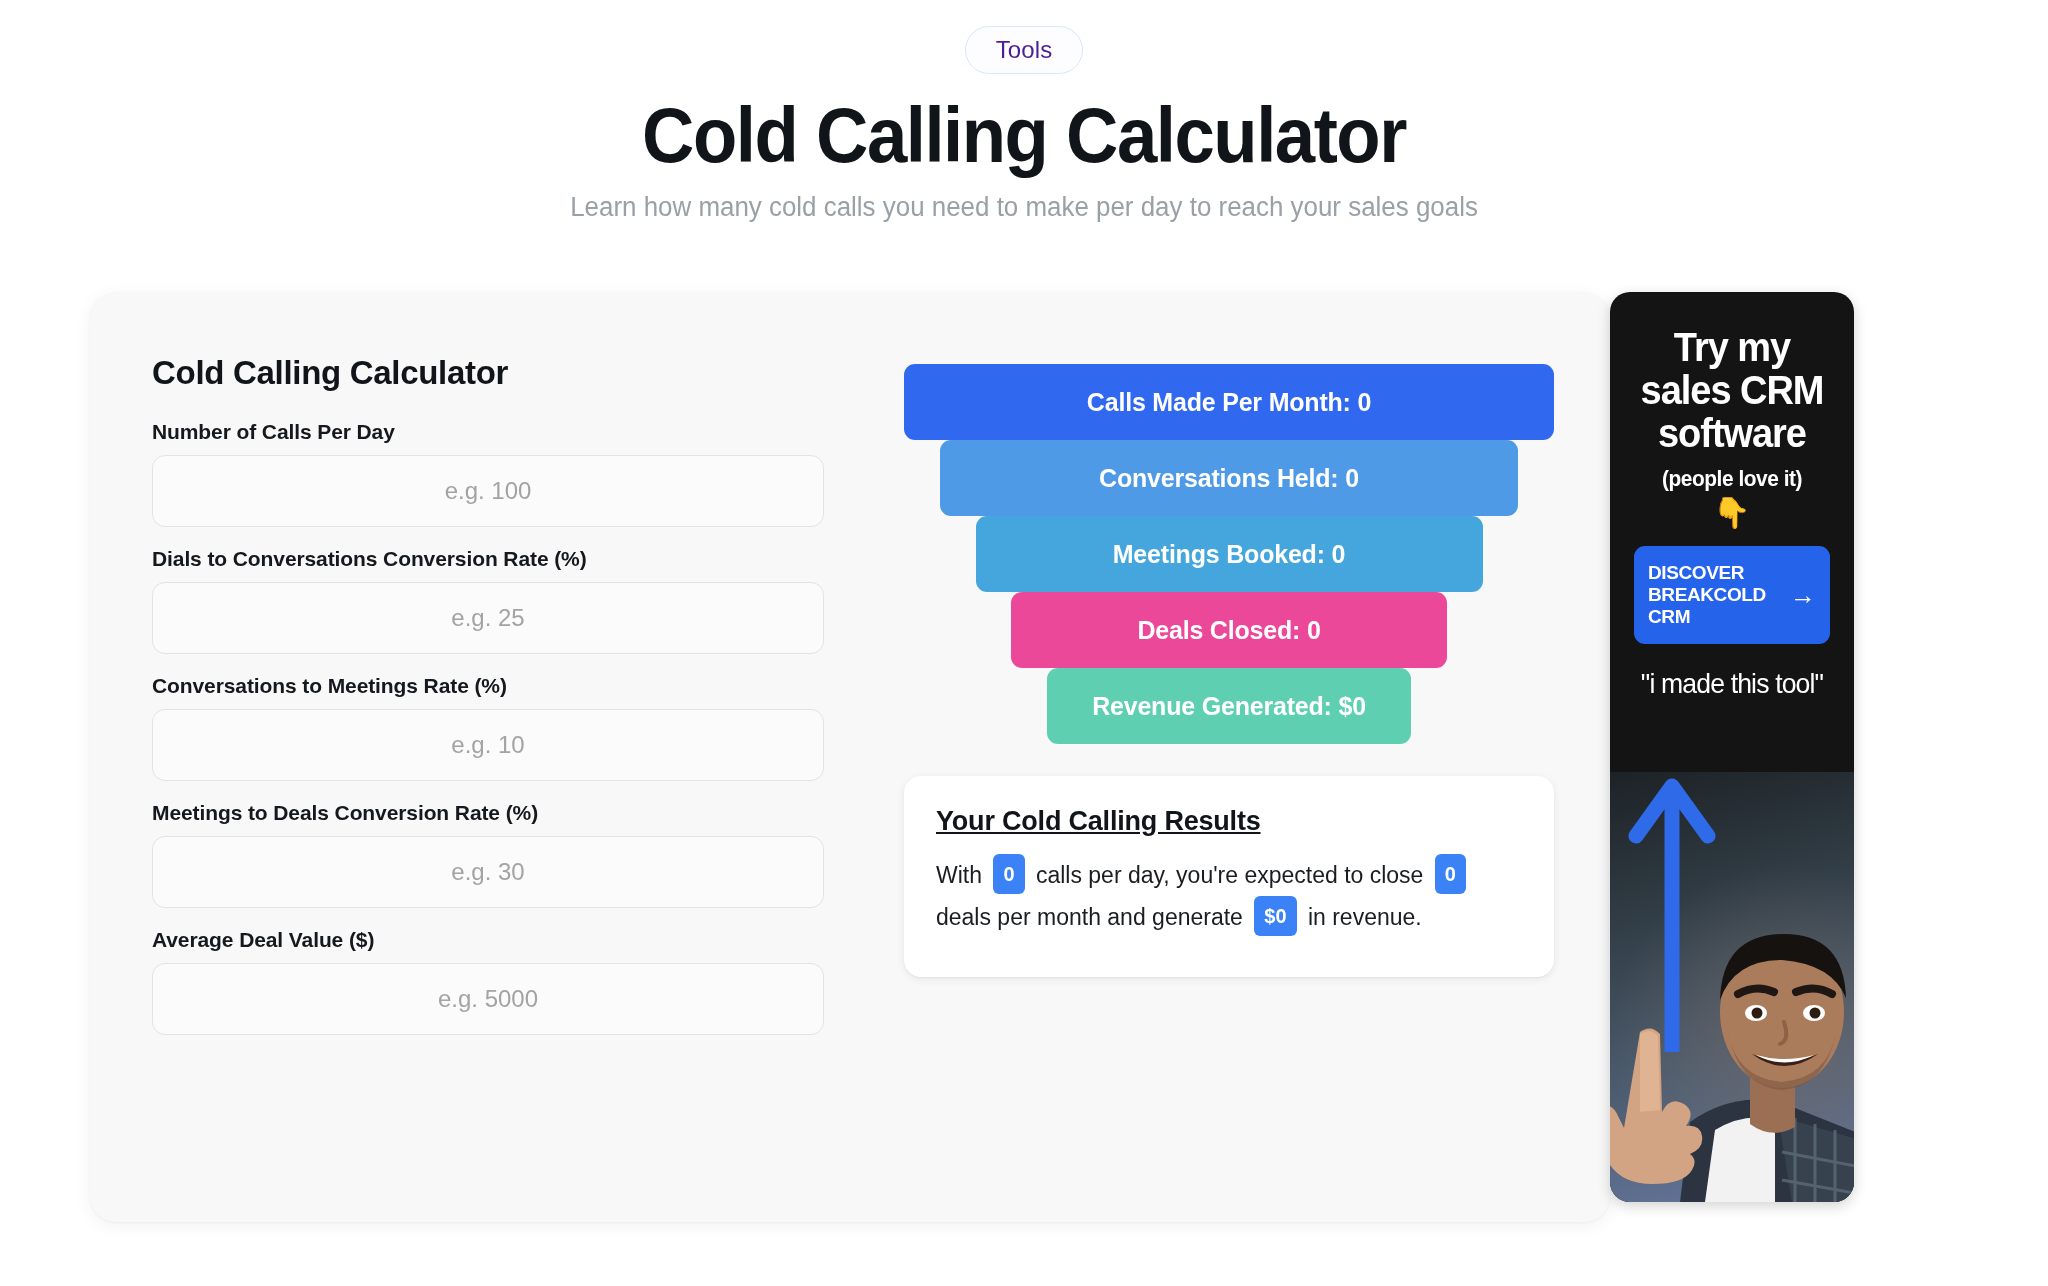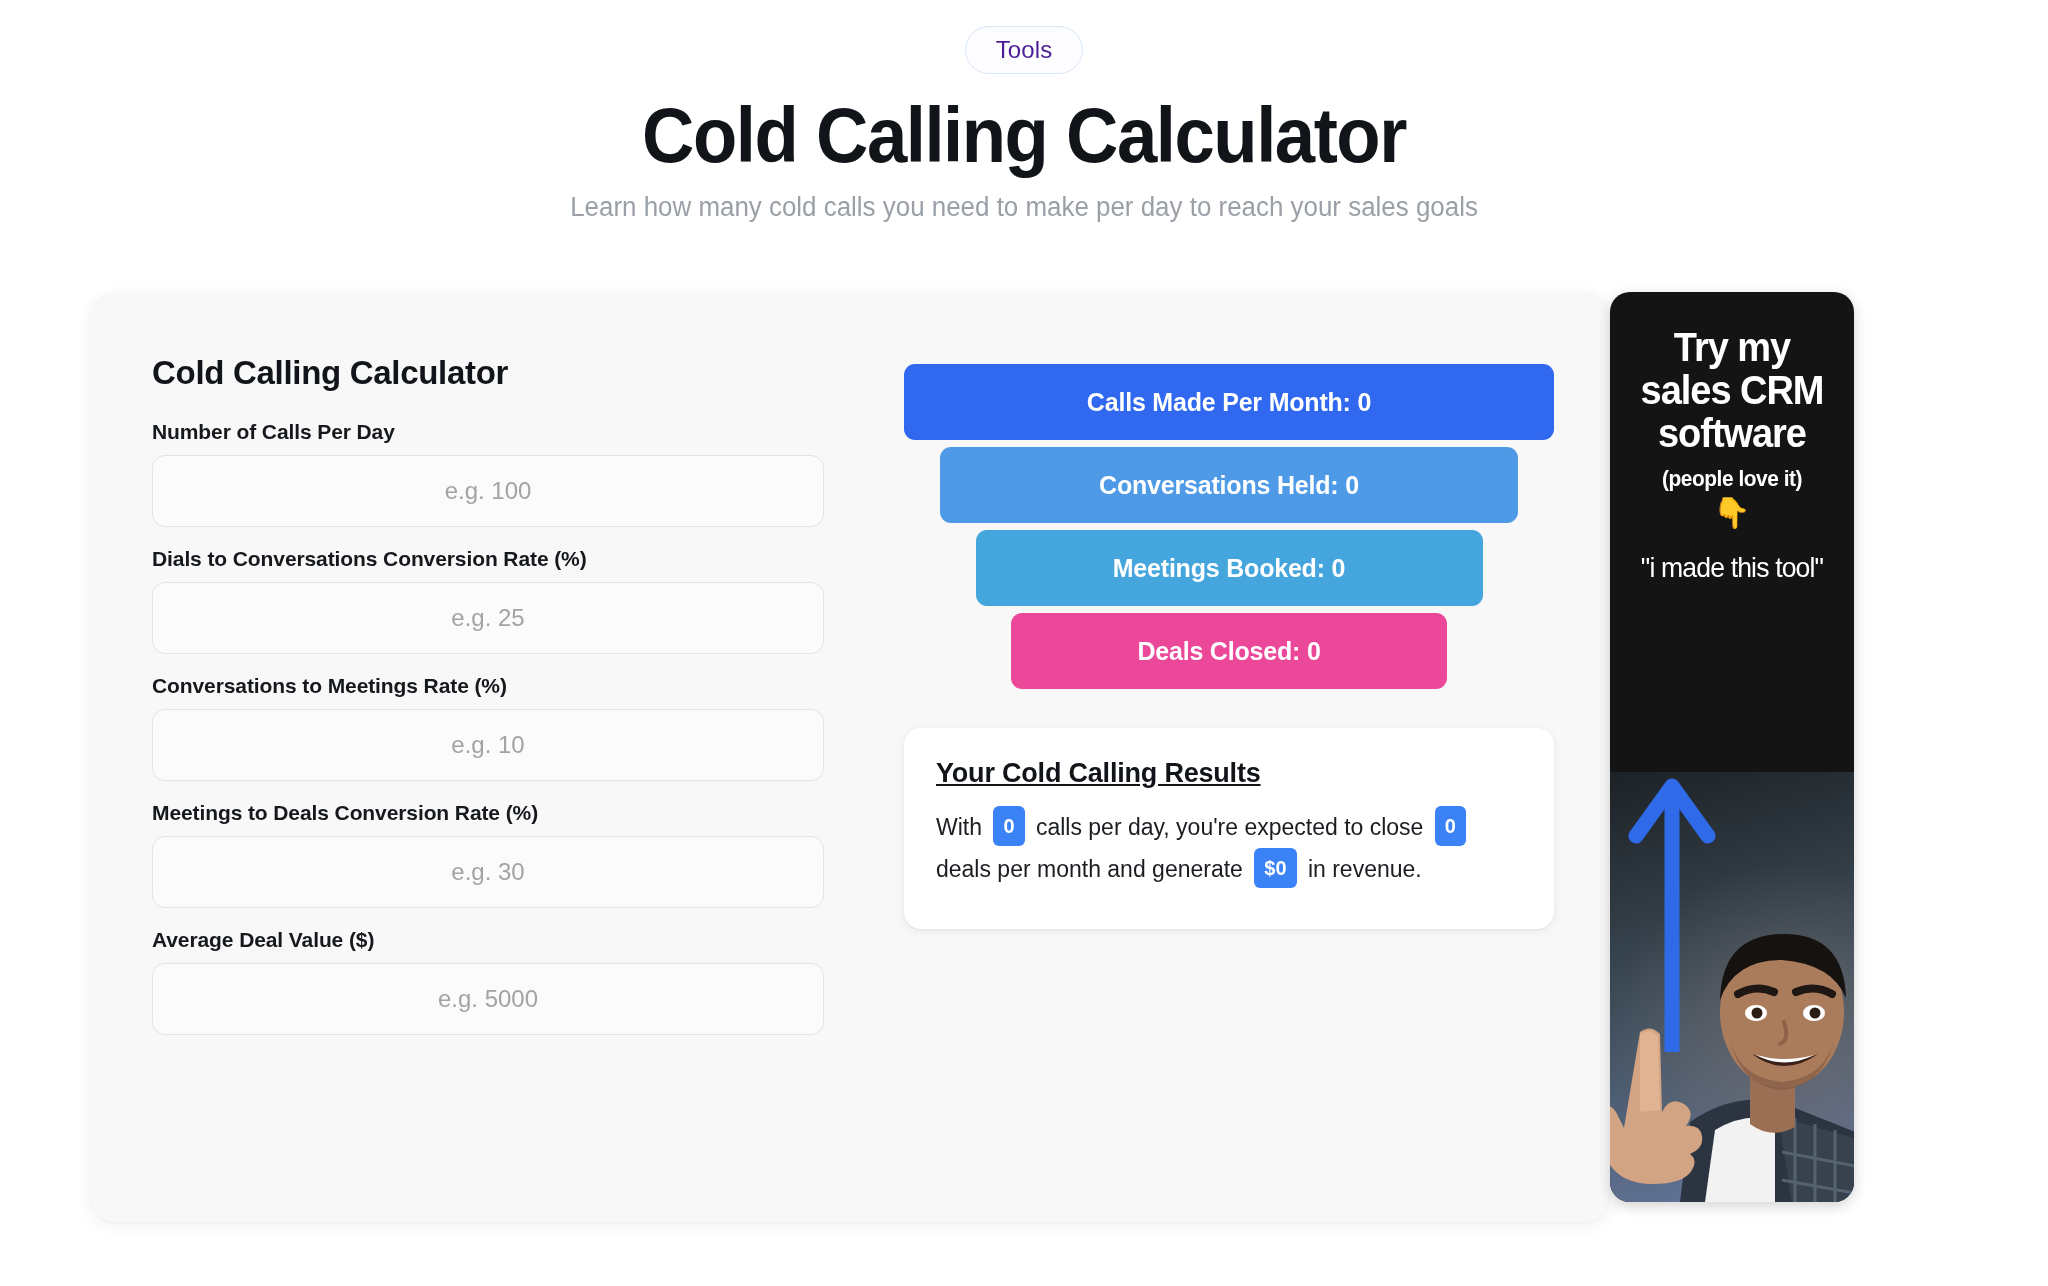--- a/index.html
+++ b/index.html
@@ -119,21 +119,21 @@
   .funnel-bar {
     height: 76px;
     border-radius: 11px;
     display: flex;
     align-items: center;
     justify-content: center;
     color: #fff;
     font-size: 25px;
     font-weight: 700;
     letter-spacing: -.2px;
-    margin-bottom: 7px;
+    margin-bottom: 0;
     white-space: nowrap;
   }
 
   
   .results-card {
     width: 100%;
     margin-top: 32px;
     background: #ffffff;
     border-radius: 17px;
     box-shadow: 0 2px 10px rgba(0,0,0,.07), 0 1px 2px rgba(0,0,0,.05);
@@ -292,20 +292,21 @@
         </div>
       </div>
 
       <div class="results-col">
 
         <div class="funnel">
           <div class="funnel-bar" style="background: rgb(48, 105, 239); width: 100%;">Calls Made Per Month: 0</div>
           <div class="funnel-bar" style="background: rgb(78, 154, 230); width: 89%;">Conversations Held: 0</div>
           <div class="funnel-bar" style="background: rgb(69, 166, 221); width: 78%;">Meetings Booked: 0</div>
           <div class="funnel-bar" style="background: #ec4899; width: 67%;">Deals Closed: 0</div>
+          <div class="funnel-bar" style="background: rgb(95, 207, 177); width: 56%;">Revenue Generated: $0</div>
         </div>
 
         <div class="results-card">
           <div class="results-title">Your Cold Calling Results</div>
           <div class="results-text">
             <span>With</span>
             <span class="chip">0</span>
             <span>calls per day, you're expected to close</span>
             <span class="chip">0</span>
             <span>deals per month and generate</span>
@@ -371,19 +372,23 @@
       <svg class="ad-arrow" width="92" height="300" viewBox="0 0 92 300">
         <path d="M46 298 L46 40" stroke="#2f6ae8" stroke-width="15" stroke-linecap="round" fill="none"></path>
         <path d="M10 84 L46 34 L82 84" stroke="#2f6ae8" stroke-width="15" fill="none" stroke-linecap="round" stroke-linejoin="round"></path>
       </svg>
 
       <div class="ad-top">
         <div class="ad-headline">Try my sales CRM software</div>
         <div class="ad-sub">(people love it)</div>
         <div class="ad-point-emoji">👇</div>
 
+        <div class="ad-cta">
+          <span class="ad-cta-label">DISCOVER BREAKCOLD CRM</span>
+          <span class="ad-cta-arrow">→</span>
+        </div>
       </div>
 
       <div class="ad-quote">"i made this tool"</div>
     </div>
 
   </div>
 </div>
 
 </body></html>

